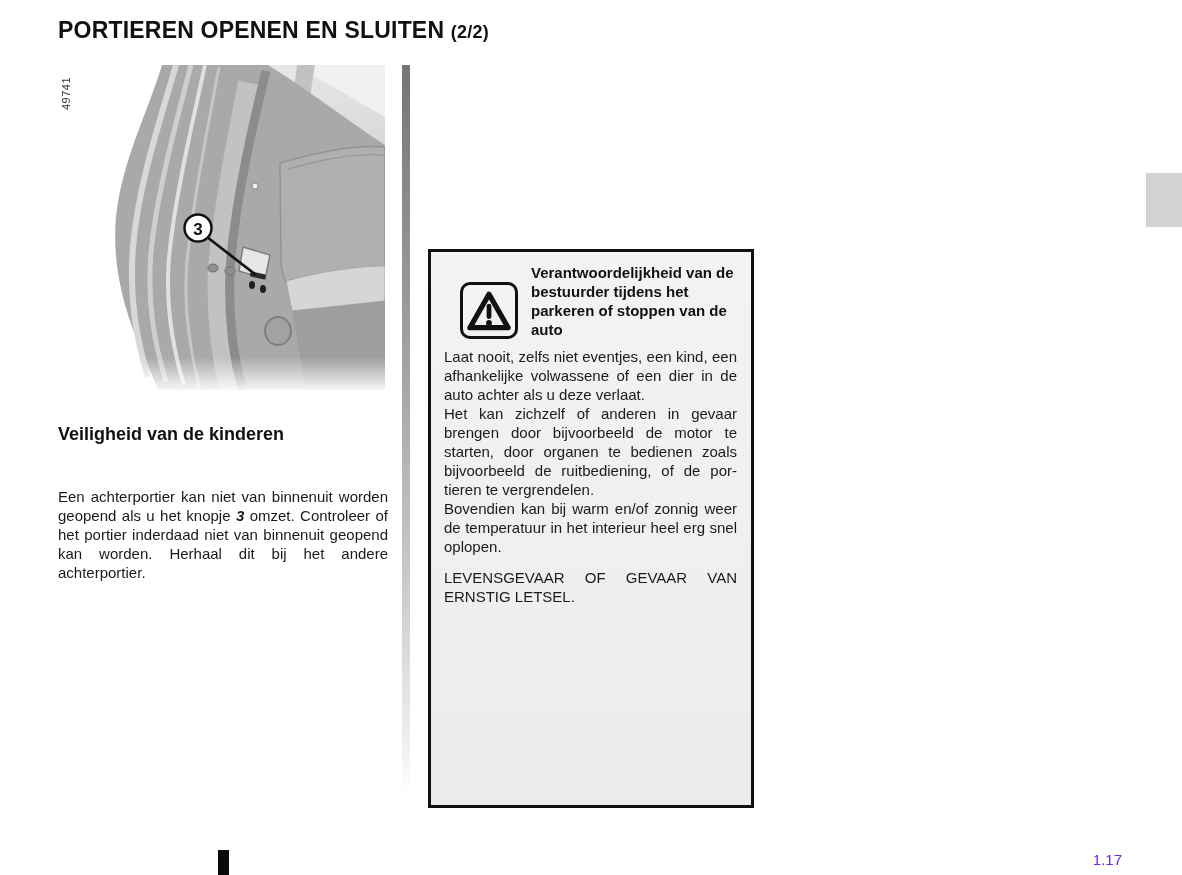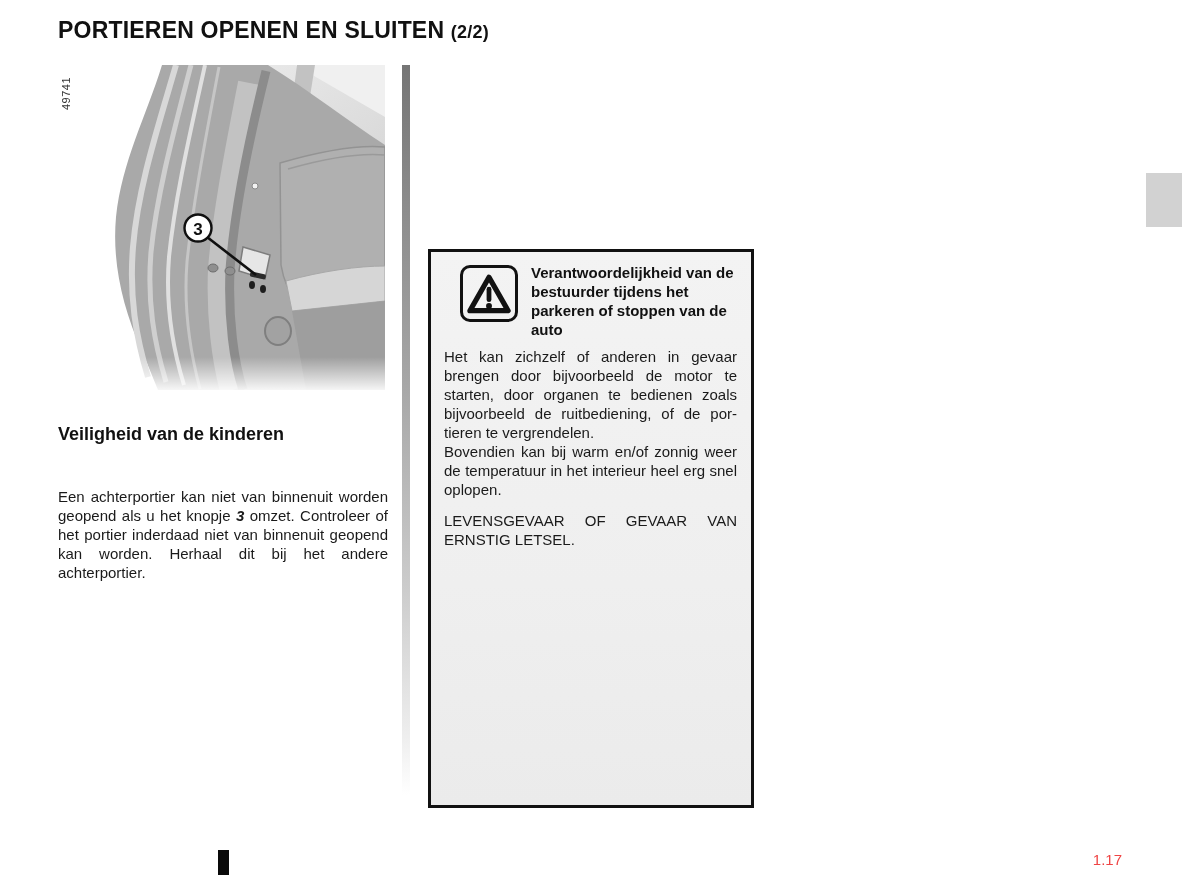--- a/index.html
+++ b/index.html
@@ -61,21 +61,21 @@
   .body-text .ref-num { font-weight: bold; font-style: italic; }
 
   
   .warning-box {
     position: absolute; left: 428px; top: 249px;
     width: 326px; height: 559px;
     border: 3px solid #111;
     background: linear-gradient(to bottom, #f3f3f3 0%, #efefef 60%, #ebebeb 100%);
     padding: 11px 14px 0 13px;
   }
-  .warn-header { display: flex; align-items: flex-start; padding-left: 16px; }
+  .warn-header { display: flex; align-items: flex-end; padding-left: 16px; }
   .warn-icon {
     flex: 0 0 auto;
     width: 58px; height: 57px;
     border: 3px solid #111; border-radius: 10px;
     display: flex; align-items: center; justify-content: center;
     margin-top: 2px;
   }
   .warn-title {
     margin-left: 13px;
     font-size: 15px; font-weight: bold; line-height: 19px;
@@ -86,21 +86,21 @@
     font-size: 15px; line-height: 19px; text-align: justify; color: #1a1a1a;
   }
   .warn-emphasis {
     margin-top: 12px;
     font-weight: normal; color: #111;
   }
 
   
   .page-number {
     position: absolute; right: 60px; top: 851px;
-    font-size: 15px; color: #ef4444;
+    font-size: 15px; color: #6d28d9;
   }
   .bottom-marker {
     position: absolute; left: 218px; top: 850px;
     width: 11px; height: 25px; background: #0a0a0a;
   }
   .edge-tab {
     position: absolute; right: 0; top: 173px;
     width: 36px; height: 54px; background: #d2d2d2;
   }
 </style>
@@ -178,20 +178,21 @@
       <div class="warn-icon">
         <svg width="46" height="42" viewBox="0 0 48 44">
           <path d="M24,4.5 L44,39.5 L4,39.5 Z" fill="none" stroke="#111" stroke-width="5.5" stroke-linejoin="round"></path>
           <line x1="24" y1="17" x2="24" y2="28" stroke="#111" stroke-width="5" stroke-linecap="round"></line>
           <circle cx="24" cy="34.5" r="3.1" fill="#111"></circle>
         </svg>
       </div>
       <div class="warn-title">Verantwoordelijkheid van de bestuurder tijdens het parkeren of stoppen van de auto</div>
     </div>
     <div class="warn-body">
+      <p>Laat nooit, zelfs niet eventjes, een kind, een afhankelijke volwassene of een dier in de auto achter als u deze verlaat.</p>
       <p>Het kan zichzelf of anderen in gevaar brengen door bijvoorbeeld de motor te starten, door organen te bedienen zoals bijvoorbeeld de ruitbediening, of de por­tieren te vergrendelen.</p>
       <p>Bovendien kan bij warm en/of zonnig weer de temperatuur in het interieur heel erg snel oplopen.</p>
       <p class="warn-emphasis">LEVENSGEVAAR OF GEVAAR VAN ERNSTIG LETSEL.</p>
     </div>
   </div>
 
   <div class="page-number">1.17</div>
   <div class="bottom-marker"></div>
   <div class="edge-tab"></div>
 

